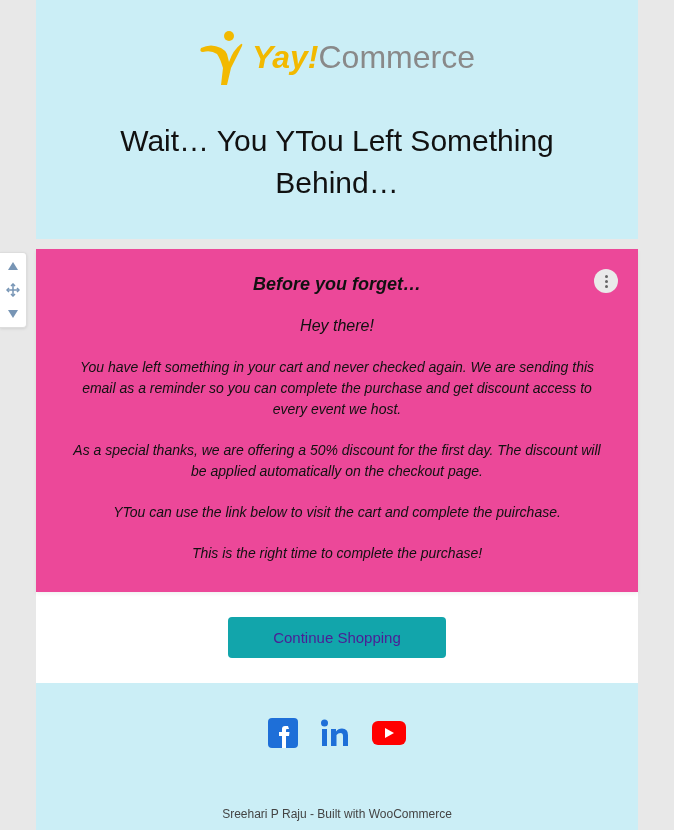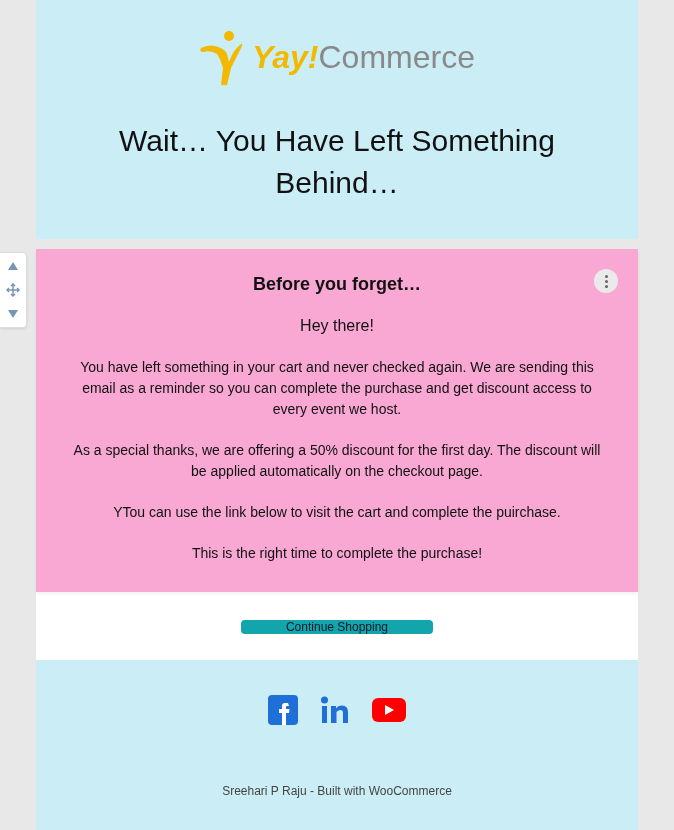--- a/index.html
+++ b/index.html
@@ -39,26 +39,27 @@
     .logo-yay { color: #f2b900; font-weight: bold; font-style: italic; }
     .logo-commerce { color: #898989; }
     .main-title {
       font-size: 30px;
       color: #111;
       font-weight: normal;
       line-height: 1.4;
       padding: 0 30px;
     }
     .content-card {
-      background: #f9a8d4;
+      background: #ec4899;
       margin-top: 10px;
       padding: 25px 30px 28px;
       text-align: center;
       position: relative;
       box-shadow: 0 2px 4px rgba(0,0,0,0.06);
+      font-style: italic;
     }
     .card-subtitle {
       font-size: 18px;
       font-weight: bold;
       color: #111;
       margin-bottom: 22px;
     }
     .greeting {
       font-size: 16px;
       color: #111;
@@ -95,24 +96,24 @@
       background: #666;
       border-radius: 50%;
     }
     .button-section {
       background: #fff;
       padding: 25px 0;
       text-align: center;
     }
     .cta-button {
       background: #12a5ab;
-      color: #0f172a;
+      color: #4c1d95;
       border: none;
-      padding: 0 45px;
-      font-size: 12px;
+      padding: 12px 45px;
+      font-size: 15px;
       font-family: "Comic Sans MS", cursive, sans-serif;
       border-radius: 4px;
       cursor: pointer;
     }
     .footer-section {
       background: #cbeef6;
       padding: 35px 20px;
       text-align: center;
     }
     .social-icons {
@@ -178,21 +179,21 @@
   <div class="header-section">
     <div class="logo-wrap">
       <svg class="logo-person" viewBox="0 0 45 55">
         <circle cx="30" cy="6" r="5" fill="#f2b900"></circle>
         <path d="M 2 18 Q 12 13 22 18 Q 26 20 28 24 L 30 32 Q 34 20 42 14 Q 44 13 43 16 Q 38 26 32 38 L 28 55 L 22 55 L 24 38 Q 21 28 18 24 Q 12 20 4 22 Q 0 22 2 18 Z" fill="#f2b900"></path>
       </svg>
       <div class="logo-text">
         <span class="logo-yay">Yay!</span><span class="logo-commerce">Commerce</span>
       </div>
     </div>
-    <h1 class="main-title">Wait… You Have Left Something Behind…</h1>
+    <h1 class="main-title">Wait… You YTou Left Something Behind…</h1>
   </div>
 
   <div class="content-card">
     <div class="more-btn">
       <div class="more-dots">
         <span></span>
           <span></span>
           <span></span>
       </div>
     </div>

